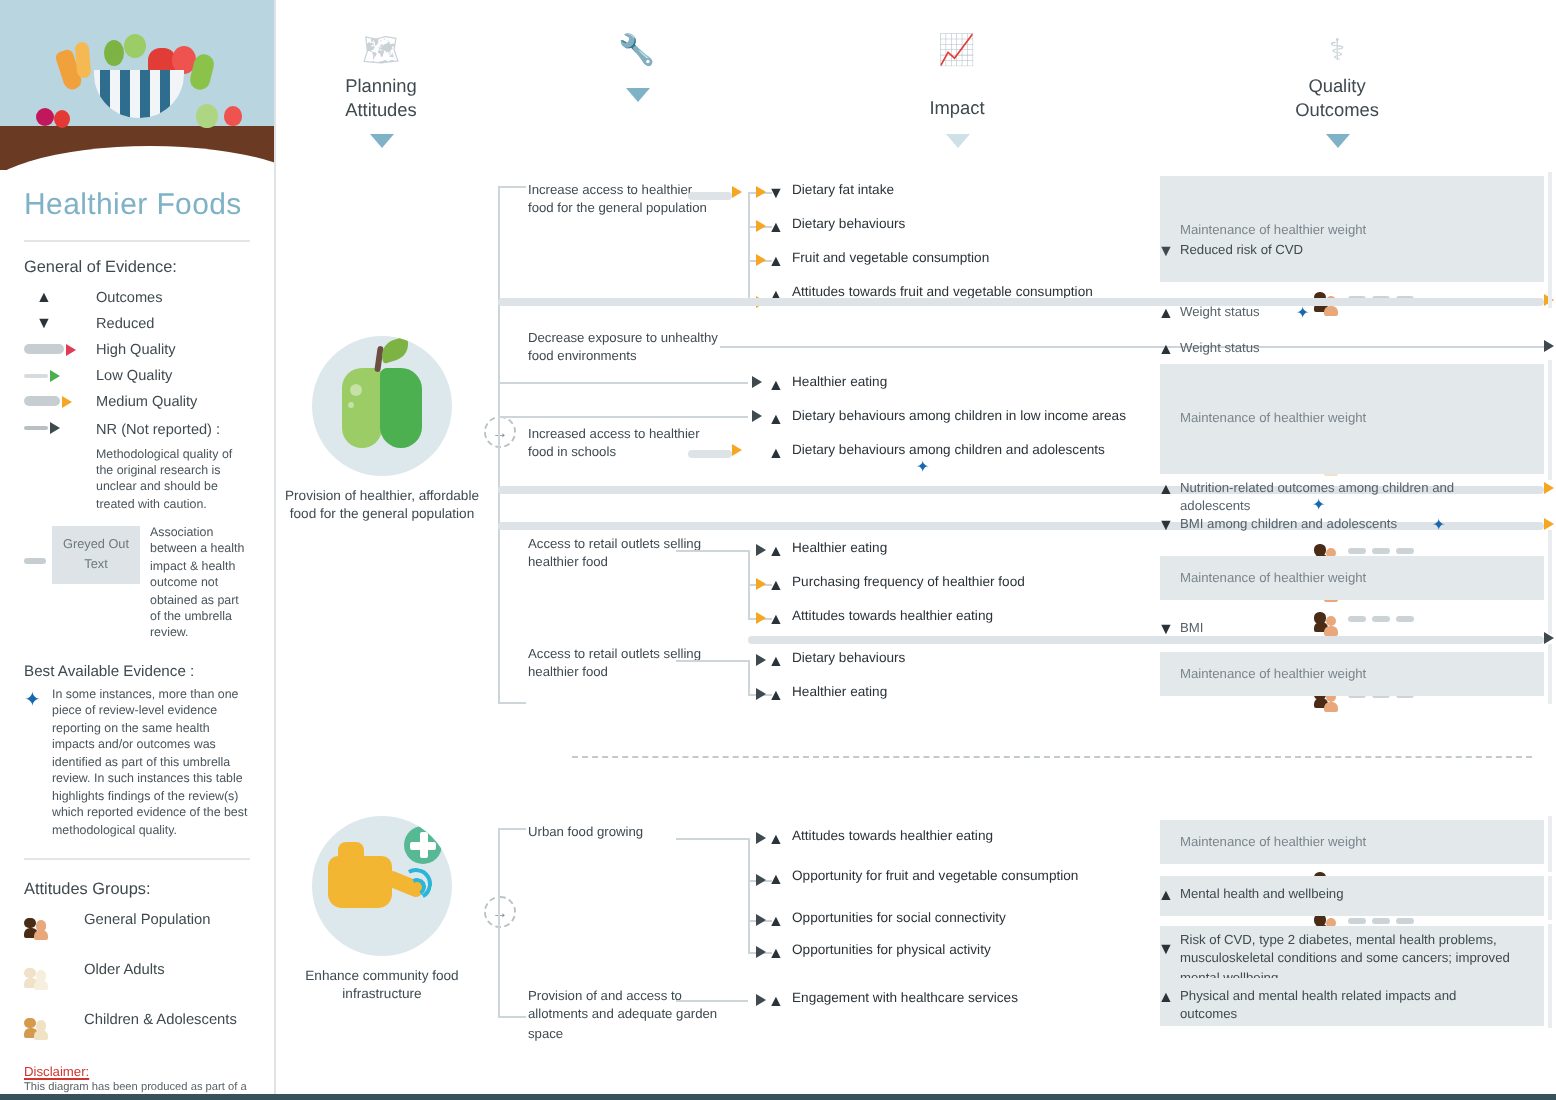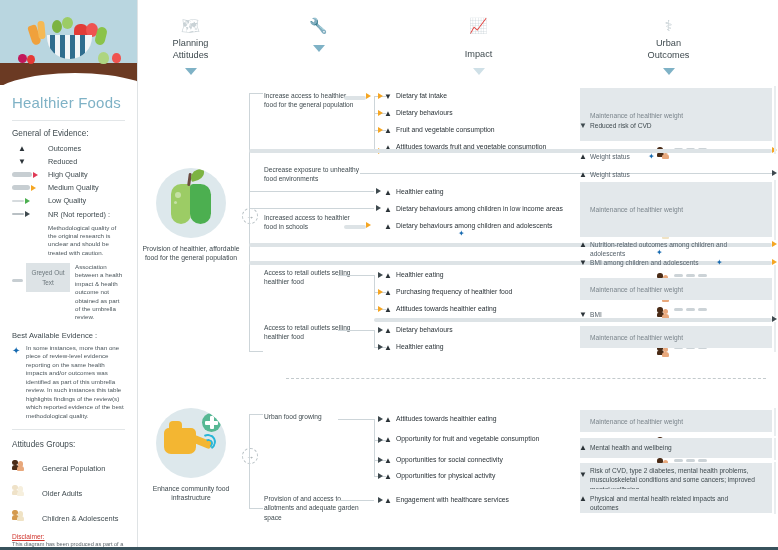--- a/index.html
+++ b/index.html
@@ -57,21 +57,21 @@
   .grey-box{width:44px;flex:0 0 44px;background:#dde3e6;color:#6d787d;font-size:6.4px;
             text-align:center;line-height:1.5;padding:5px 2px;margin-right:5px;}
   .grey-txt{font-size:6.2px;line-height:1.35;color:#4a555b;}
 
   .bae{font-size:7.6px;color:#3f4a4f;padding:3px 12px 4px 12px;}
   .bae-row{display:flex;padding:0 12px 6px 12px;}
   .bae-star{width:14px;flex:0 0 14px;color:#1569b0;font-size:10px;line-height:1;padding-top:2px;}
   .bae-txt{font-size:6.2px;line-height:1.38;color:#4a555b;}
 
   .pg-title{font-size:8.2px;color:#3f4a4f;padding:2px 12px 7px 12px;}
-  .pg-row{display:flex;align-items:flex-end;padding:0 12px 7px 12px;}
+  .pg-row{display:flex;align-items:flex-start;padding:0 12px 7px 12px;}
   .pg-ico{width:30px;flex:0 0 30px;}
   .pg-lab{font-size:7.4px;line-height:1.2;color:#3f4a4f;}
 
   .disc-t{font-size:6.6px;color:#d0342c;padding:2px 12px 1px 12px;text-decoration:underline;}
   .disc{font-size:5.6px;line-height:1.42;color:#5a6369;padding:0 12px 0 12px;}
 
   
   .ppl{display:inline-block;position:relative;width:13px;height:11px;vertical-align:middle;}
   .ppl b{position:absolute;display:block;border-radius:50%;}
   .ppl .h1{width:5.5px;height:5.5px;left:0px;top:0px;}
@@ -171,31 +171,31 @@
     </div>
     <div class="leg-row">
       <span class="leg-key">
           <span class="bar hi"></span>
           <span class="tri red"></span>
         </span>
       <span class="leg-lab">High Quality</span>
     </div>
     <div class="leg-row">
       <span class="leg-key">
+          <span class="bar low"></span>
+          <span class="tri green"></span>
+        </span>
+      <span class="leg-lab">Low Quality</span>
+    </div>
+    <div class="leg-row">
+      <span class="leg-key">
           <span class="bar med"></span>
           <span class="tri amber"></span>
         </span>
       <span class="leg-lab">Medium Quality</span>
-    </div>
-    <div class="leg-row">
-      <span class="leg-key">
-          <span class="bar low"></span>
-          <span class="tri green"></span>
-        </span>
-      <span class="leg-lab">Low Quality</span>
     </div>
     <div class="leg-row">
       <span class="leg-key">
           <span class="bar nr"></span>
           <span class="tri dark"></span>
         </span>
       <span class="leg-lab">NR (Not reported)  :</span>
     </div>
     <div class="note">Methodological quality of the original research is unclear and should be treated with caution.</div>
 
@@ -245,21 +245,21 @@
         <div class="hicon">🔧</div>
         <span class="hcar"></span>
       </div>
       <div class="hcol" style="left:288px;top:18px;width:105px;">
         <div class="hicon">📈</div>
         <div class="hlab" style="padding-top:11px;"><span>Impact</span></div>
         <span class="hcar pale"></span>
       </div>
       <div class="hcol" style="left:478px;top:18px;width:105px;">
         <div class="hicon">⚕</div>
-        <div class="hlab"><span>Urban</span><br><span>Outcomes</span></div>
+        <div class="hlab"><span>Quality</span><br><span>Outcomes</span></div>
         <span class="hcar"></span>
       </div>
     </div>
 
     <div class="pp" style="left:-2px;top:168px;">
       <div class="pp-circle">
         <div style="position:absolute;left:15px;top:16px;width:20px;height:40px;background:#9ccc65;border-radius:12px 4px 12px 12px;"></div>
         <div style="position:absolute;left:34px;top:16px;width:21px;height:40px;background:#4caf50;border-radius:4px 12px 12px 12px;"></div>
         <div style="position:absolute;left:32px;top:5px;width:3px;height:13px;background:#6d4c41;border-radius:2px;transform:rotate(8deg);"></div>
         <div style="position:absolute;left:34px;top:2px;width:15px;height:10px;background:#7cb342;border-radius:10px 2px 10px 2px;transform:rotate(-18deg);"></div>

